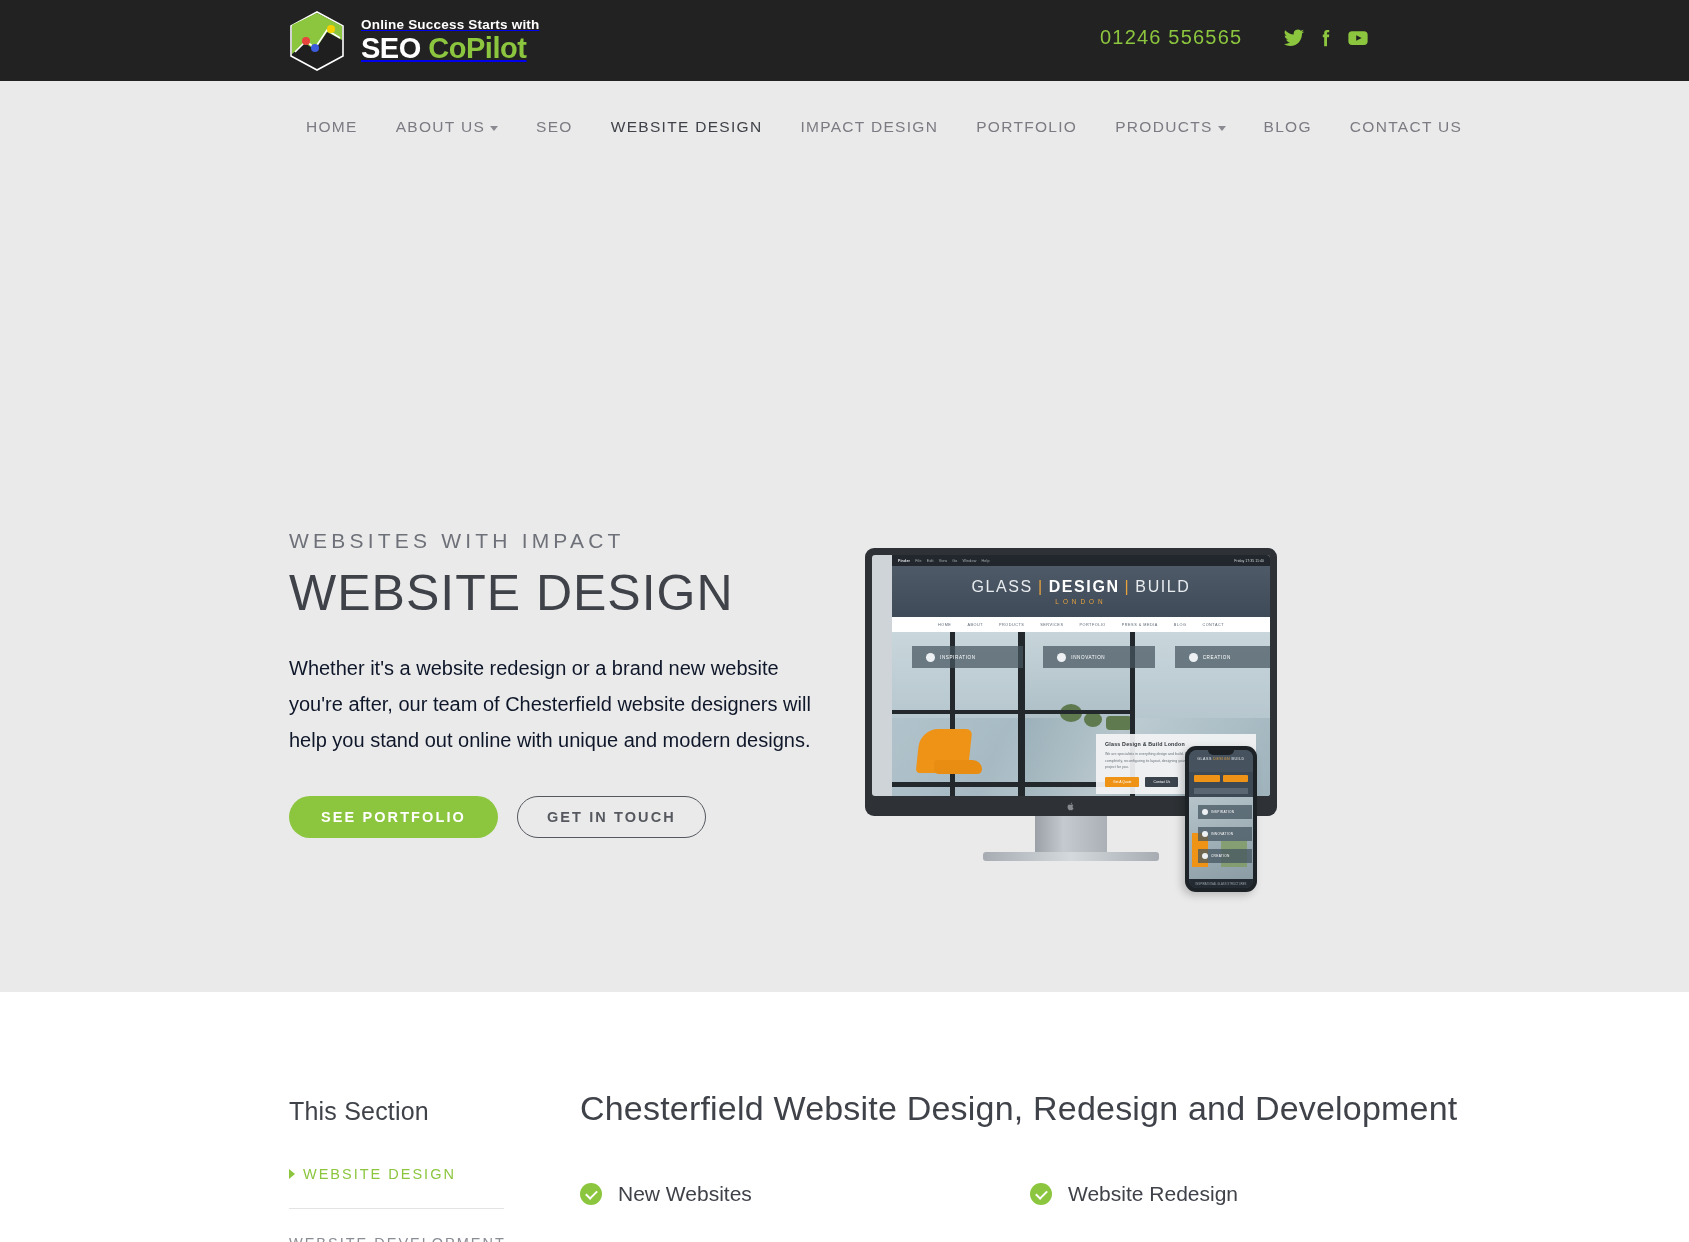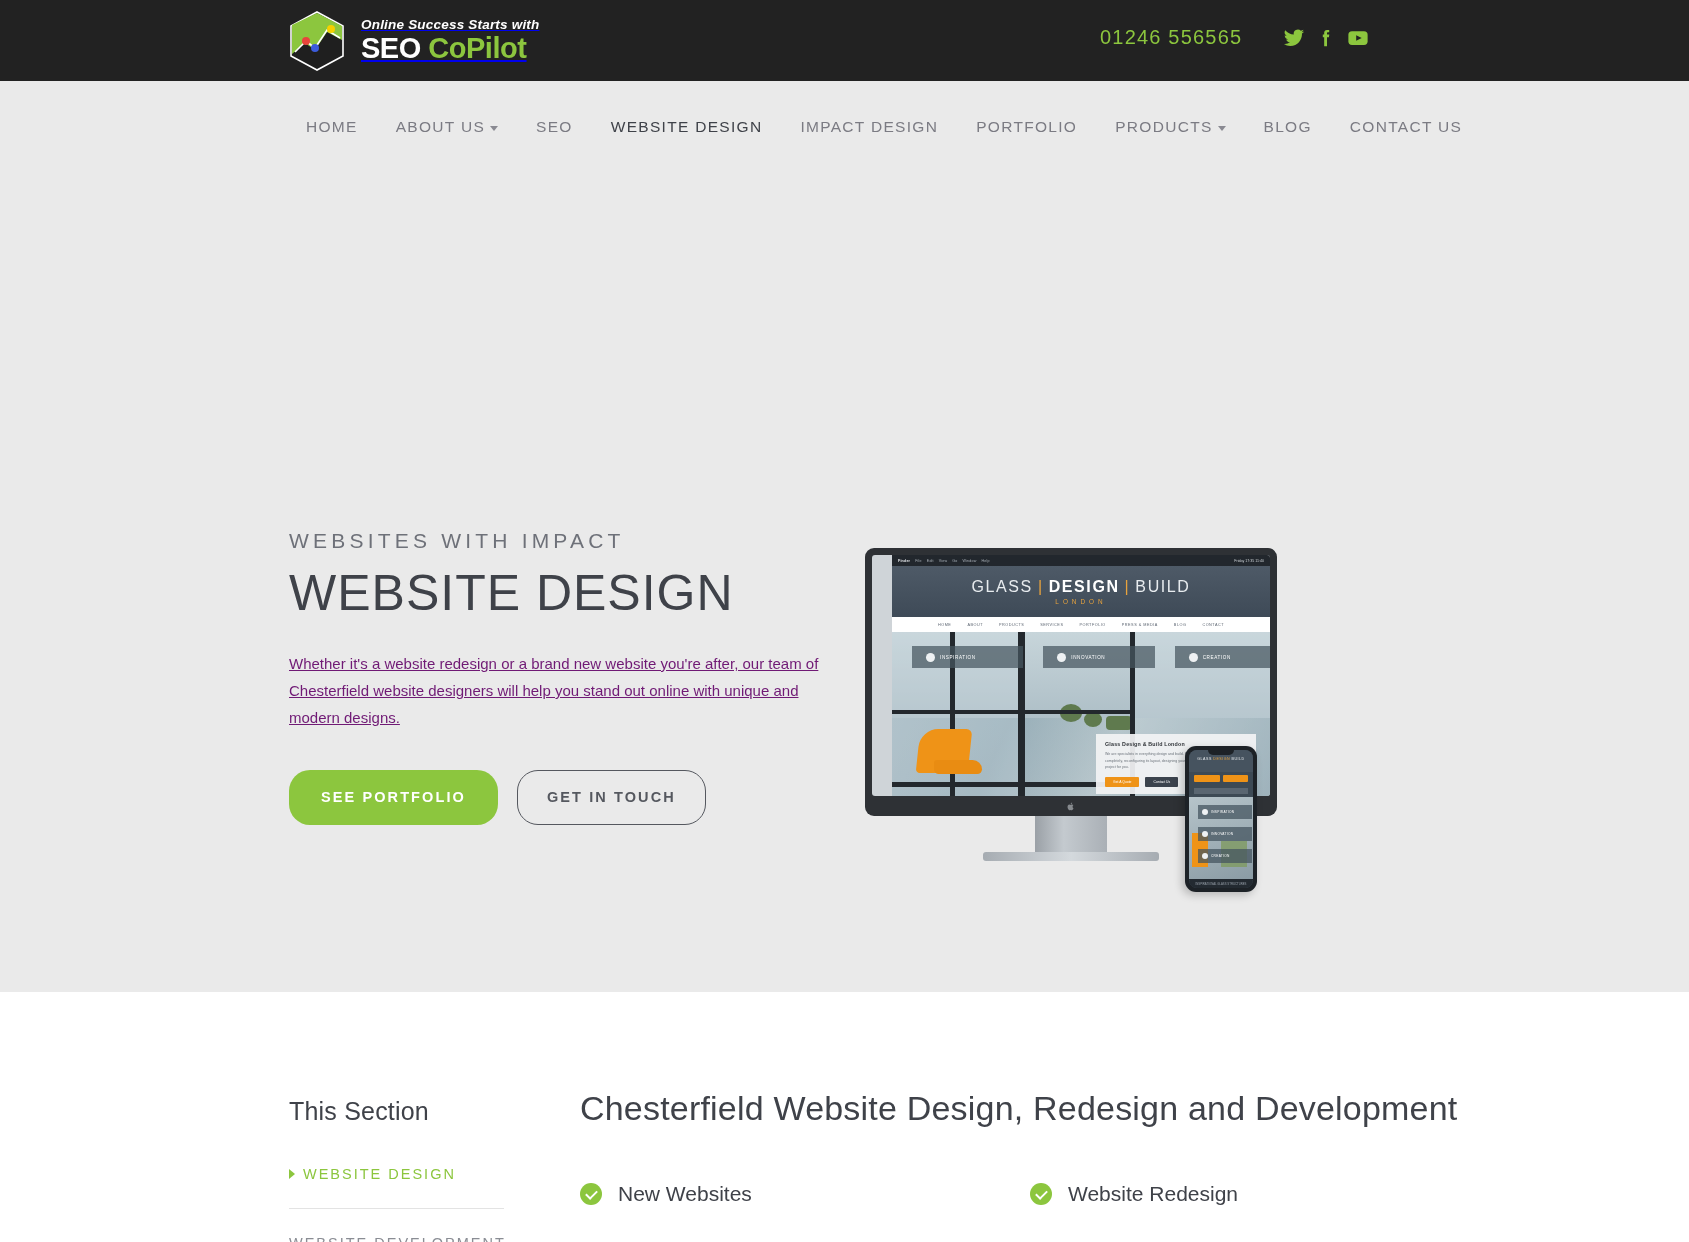--- a/index.html
+++ b/index.html
@@ -23,21 +23,20 @@
     display: flex;
     align-items: center;
     margin-left: 287px;
     gap: 14px;
   }
   .logo-hex { width: 60px; height: 62px; display: block; }
   .logo-text { line-height: 1; }
   .logo-tag {
     font-size: 13.5px;
     font-weight: bold;
-    font-style: italic;
     color: #ffffff;
     letter-spacing: 0.2px;
     display: block;
     margin-bottom: 2px;
   }
   .logo-main {
     font-size: 29px;
     font-weight: bold;
     letter-spacing: -0.5px;
     display: block;
@@ -131,33 +130,32 @@
   }
   .hero-h1 {
     font-size: 50px;
     font-weight: normal;
     letter-spacing: 1px;
     color: #3f4249;
     line-height: 1.12;
     margin-bottom: 30px;
   }
   .hero-p {
-    font-size: 15px;
+    font-size: 20px;
     line-height: 1.79;
-    color: #701a75;
+    color: #0f172a;
     width: 540px;
     margin-bottom: 38px;
-    text-decoration: underline;
   }
   .btn-row { display: flex; gap: 19px; }
   .btn {
     display: inline-flex;
     align-items: center;
     justify-content: center;
-    height: 55px;
+    height: 42px;
     border-radius: 21px;
     font-size: 14.5px;
     letter-spacing: 2.1px;
     font-weight: bold;
     cursor: pointer;
     text-decoration: none;
     white-space: nowrap;
   }
   .btn-primary {
     background: #8cc63e;

